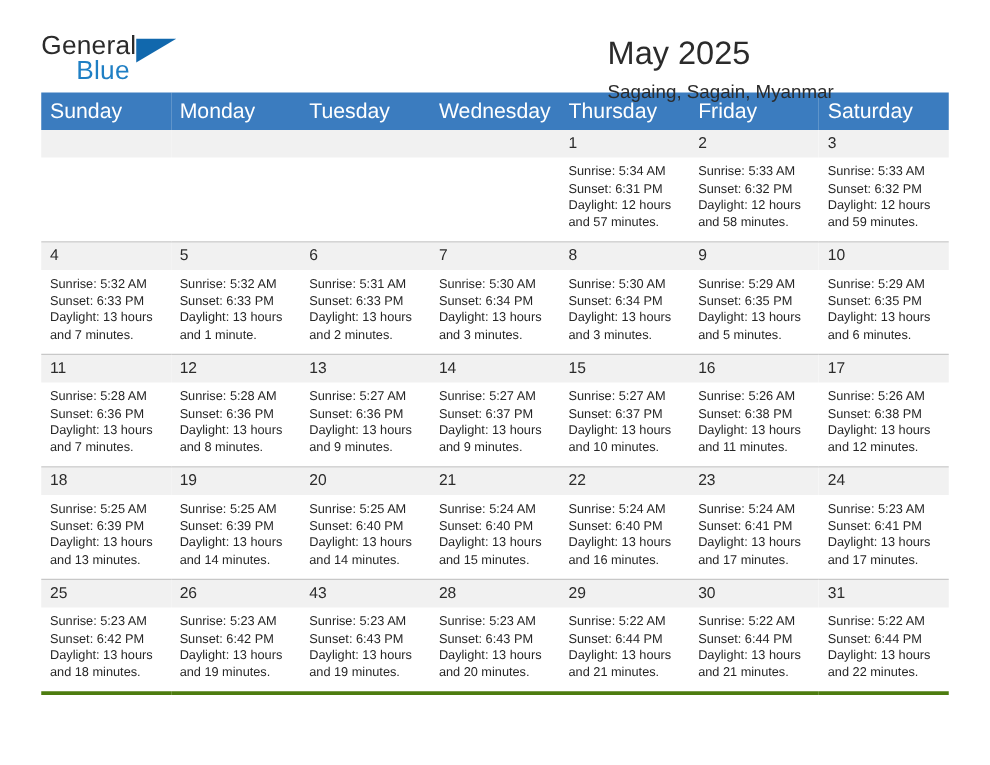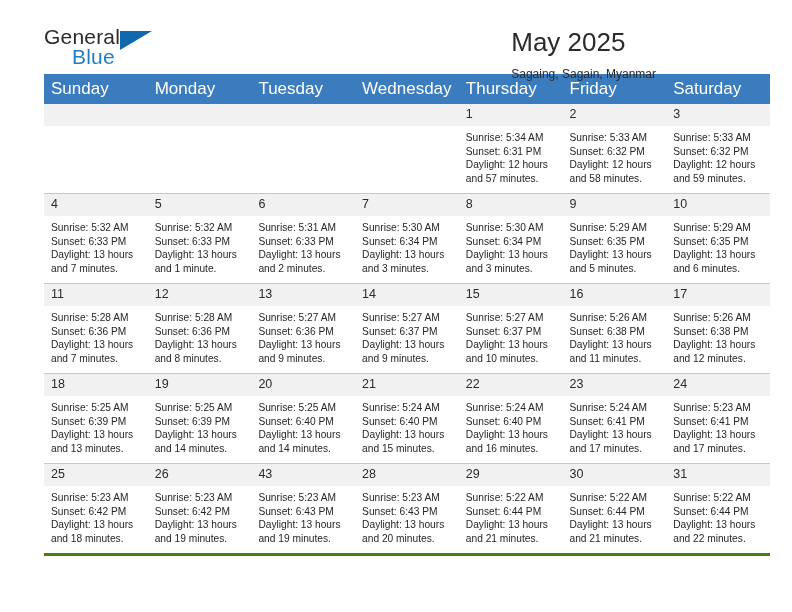--- a/index.html
+++ b/index.html
@@ -14,21 +14,21 @@
     font-family: "Liberation Sans", sans-serif;
     color: #222222;
     overflow: hidden;
   }
 
   .page {
     position: relative;
     width: 700px;
     height: 612px;
     box-sizing: border-box;
-    padding: 0 44px;
+    padding: 0 33px;
   }
 
   
   .header {
     display: flex;
     justify-content: space-between;
     align-items: flex-start;
     height: 74px;
     padding-top: 26px;
     box-sizing: border-box;
@@ -70,21 +70,21 @@
     padding-top: 1px;
   }
   .cal-title {
     font-size: 26px;
     color: #2b2b2b;
     line-height: 30px;
     font-weight: normal;
     margin: 0;
   }
   .cal-subtitle {
-    font-size: 12px;
+    font-size: 15px;
     color: #2b2b2b;
     line-height: 18px;
     margin: 8px 0 0 0;
     font-weight: normal;
   }
 
   
   .calendar {
     width: 726px;
     border-collapse: collapse;

